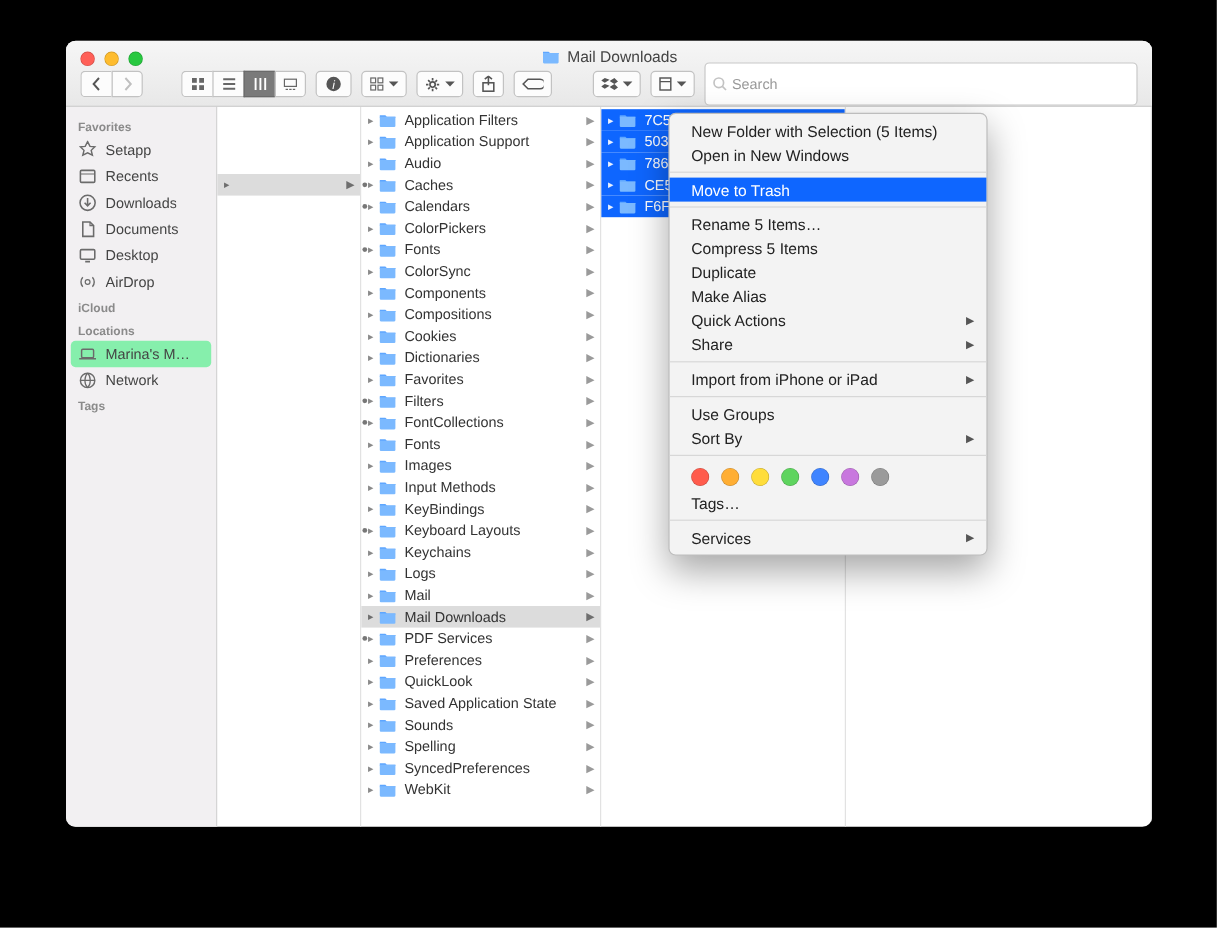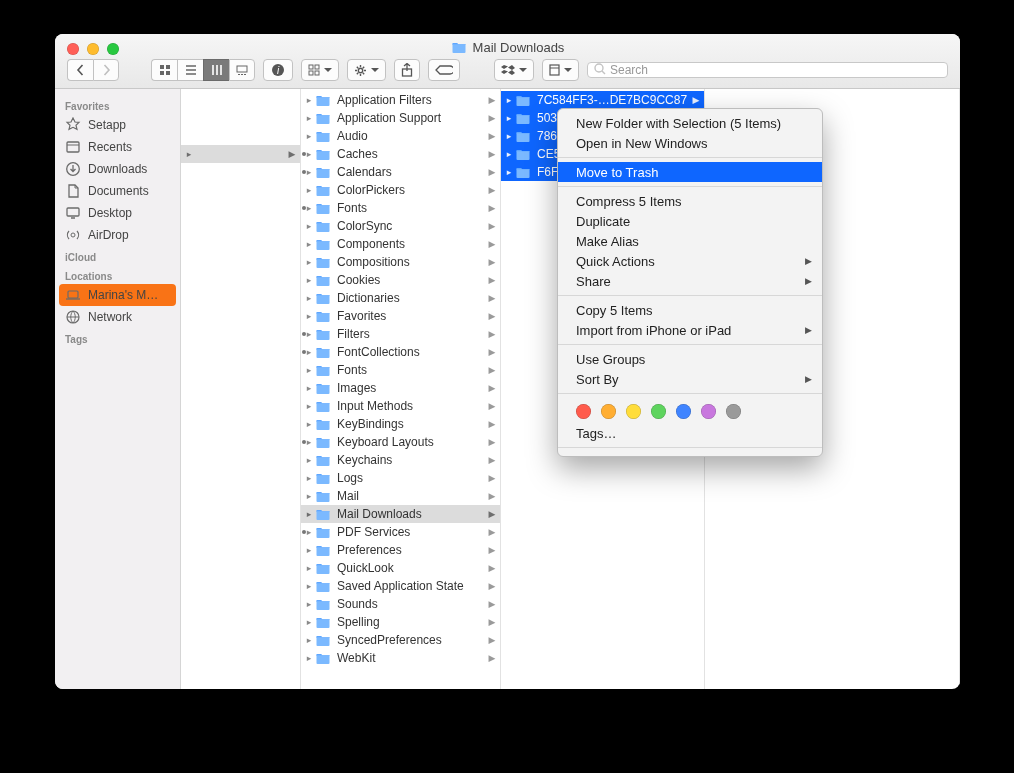--- a/index.html
+++ b/index.html
@@ -16,30 +16,30 @@
   .t-close { background:#ff5f57;} .t-min{background:#febc2e;} .t-zoom{background:#28c840;}
   .title-center { position:absolute; left:0; right:0; top:6px; text-align:center; font-size:13px; color:#444; display:flex; align-items:center; justify-content:center; gap:6px; }
   .title-folder { width:16px; height:13px; }
   .toolbar { position:absolute; left:12px; right:12px; bottom:5px; height:26px; display:flex; align-items:center; gap:8px; }
   .btn-seg { display:flex; }
   .btn { height:22px; min-width:26px; background:#fcfcfc; border:1px solid #c2c2c2; border-radius:4px; display:flex; align-items:center; justify-content:center; font-size:11px; color:#555; padding:0 6px; }
   .btn-seg .btn { border-radius:0; border-right:none;}
   .btn-seg .btn:first-child{border-radius:4px 0 0 4px;}
   .btn-seg .btn:last-child{border-radius:0 4px 4px 0; border-right:1px solid #c2c2c2;}
   .btn.active { background:#7a7a7a; color:#fff; border-color:#6a6a6a;}
-  .search { flex:1; height:16px; border:1px solid #c8c8c8; border-radius:4px; background:#fff; display:flex; padding:0 6px; gap:4px; color:#999; font-size:12px;}
+  .search { flex:1; height:36px; border:1px solid #c8c8c8; border-radius:4px; background:#fff; display:flex; align-items:center; padding:0 6px; gap:4px; color:#999; font-size:12px;}
   .search svg{opacity:.5}
   .chev::after{content:"";display:inline-block;margin-left:4px;border:4px solid transparent;border-top-color:#555; transform:translateY(2px);}
 
   
   .body { flex:1; display:flex; min-height:0; }
   .sidebar { width:126px; background:#f2f0f2; border-right:1px solid #d5d5d5; padding-top:6px; font-size:12px; }
   .sb-head { color:#8a8a8a; font-size:10px; font-weight:600; padding:6px 10px 2px; }
   .sb-item { display:flex; align-items:center; gap:7px; padding:3px 10px; color:#444; }
-  .sb-item.sel { background:#f97316; border-radius:4px; margin:0 4px; padding:3px 6px;}
+  .sb-item.sel { background:#86efac; border-radius:4px; margin:0 4px; padding:3px 6px;}
   .sb-ico { width:16px; height:16px; display:flex; align-items:center; justify-content:center; color:#6b6b6b; flex-shrink:0;}
   .sb-label { white-space:nowrap; overflow:hidden; text-overflow:ellipsis; }
 
   
   .columns { flex:1; display:flex; min-width:0; }
   .col { border-right:1px solid #e2e2e2; overflow-y:auto; font-size:12px; color:#333; padding-top:2px; }
   .col0 { width:120px; }
   .col1 { width:200px; }
   .col2 { width:204px; }
   .col3 { flex:1; }
@@ -53,21 +53,21 @@
   .row.sel { background:#0e66ff; color:#fff; }
   .row.sel .arrw,.row.sel .disc{color:#e8f0ff;}
   .folder-body{fill:#7bb9ff;} .folder-tab{fill:#5ea6ff;}
   .empty-row{height:18px;}
 
   
   .dot{width:4px;height:4px;border-radius:50%;background:#777;position:absolute;left:1px;top:7px;}
 
   
   .ctx {
-    position:absolute; left:557px; top:108px; width:266px;
+    position:absolute; left:557px; top:94px; width:266px;
     background:#f3f3f3; border:1px solid #bdbdbd; border-radius:6px;
     box-shadow:0 12px 30px rgba(0,0,0,.35); padding:4px 0; font-size:13px; color:#222;
     z-index:50;
   }
   .ctx .mi { height:20px; display:flex; align-items:center; padding:0 18px; position:relative;}
   .ctx .mi.hi { background:#0e66ff; color:#fff;}
   .ctx .sep { height:1px; background:#d7d7d7; margin:4px 0;}
   .ctx .arrow::after{content:"▶";font-size:9px;position:absolute;right:10px;color:#555;}
   .tags-row{display:flex;gap:10px;padding:6px 18px 4px;}
   .tag-dot{width:15px;height:15px;border-radius:50%;box-shadow:inset 0 0 0 .5px rgba(0,0,0,.25);}
@@ -603,38 +603,38 @@
     </div>
     <div class="mi">
       <span>Open in New Windows</span>
     </div>
     <div class="sep"></div>
     <div class="mi hi">
       <span>Move to Trash</span>
     </div>
     <div class="sep"></div>
     <div class="mi">
+      <span>Rename 5 Items…</span>
+    </div>
+    <div class="mi">
       <span>Compress 5 Items</span>
     </div>
     <div class="mi">
       <span>Duplicate</span>
     </div>
     <div class="mi">
       <span>Make Alias</span>
     </div>
     <div class="mi arrow">
       <span>Quick Actions</span>
     </div>
     <div class="mi arrow">
       <span>Share</span>
     </div>
     <div class="sep"></div>
-    <div class="mi">
-      <span>Copy 5 Items</span>
-    </div>
     <div class="mi arrow">
       <span>Import from iPhone or iPad</span>
     </div>
     <div class="sep"></div>
     <div class="mi">
       <span>Use Groups</span>
     </div>
     <div class="mi arrow">
       <span>Sort By</span>
     </div>
@@ -645,13 +645,16 @@
       <div class="tag-dot" style="background: rgb(255, 221, 59);"></div>
       <div class="tag-dot" style="background: rgb(94, 212, 94);"></div>
       <div class="tag-dot" style="background: rgb(63, 132, 255);"></div>
       <div class="tag-dot" style="background: rgb(200, 119, 222);"></div>
       <div class="tag-dot" style="background: rgb(154, 154, 154);"></div>
     </div>
     <div class="mi">
       <span>Tags…</span>
     </div>
     <div class="sep"></div>
+    <div class="mi arrow">
+      <span>Services</span>
+    </div>
   </div>
 
 </body></html>

